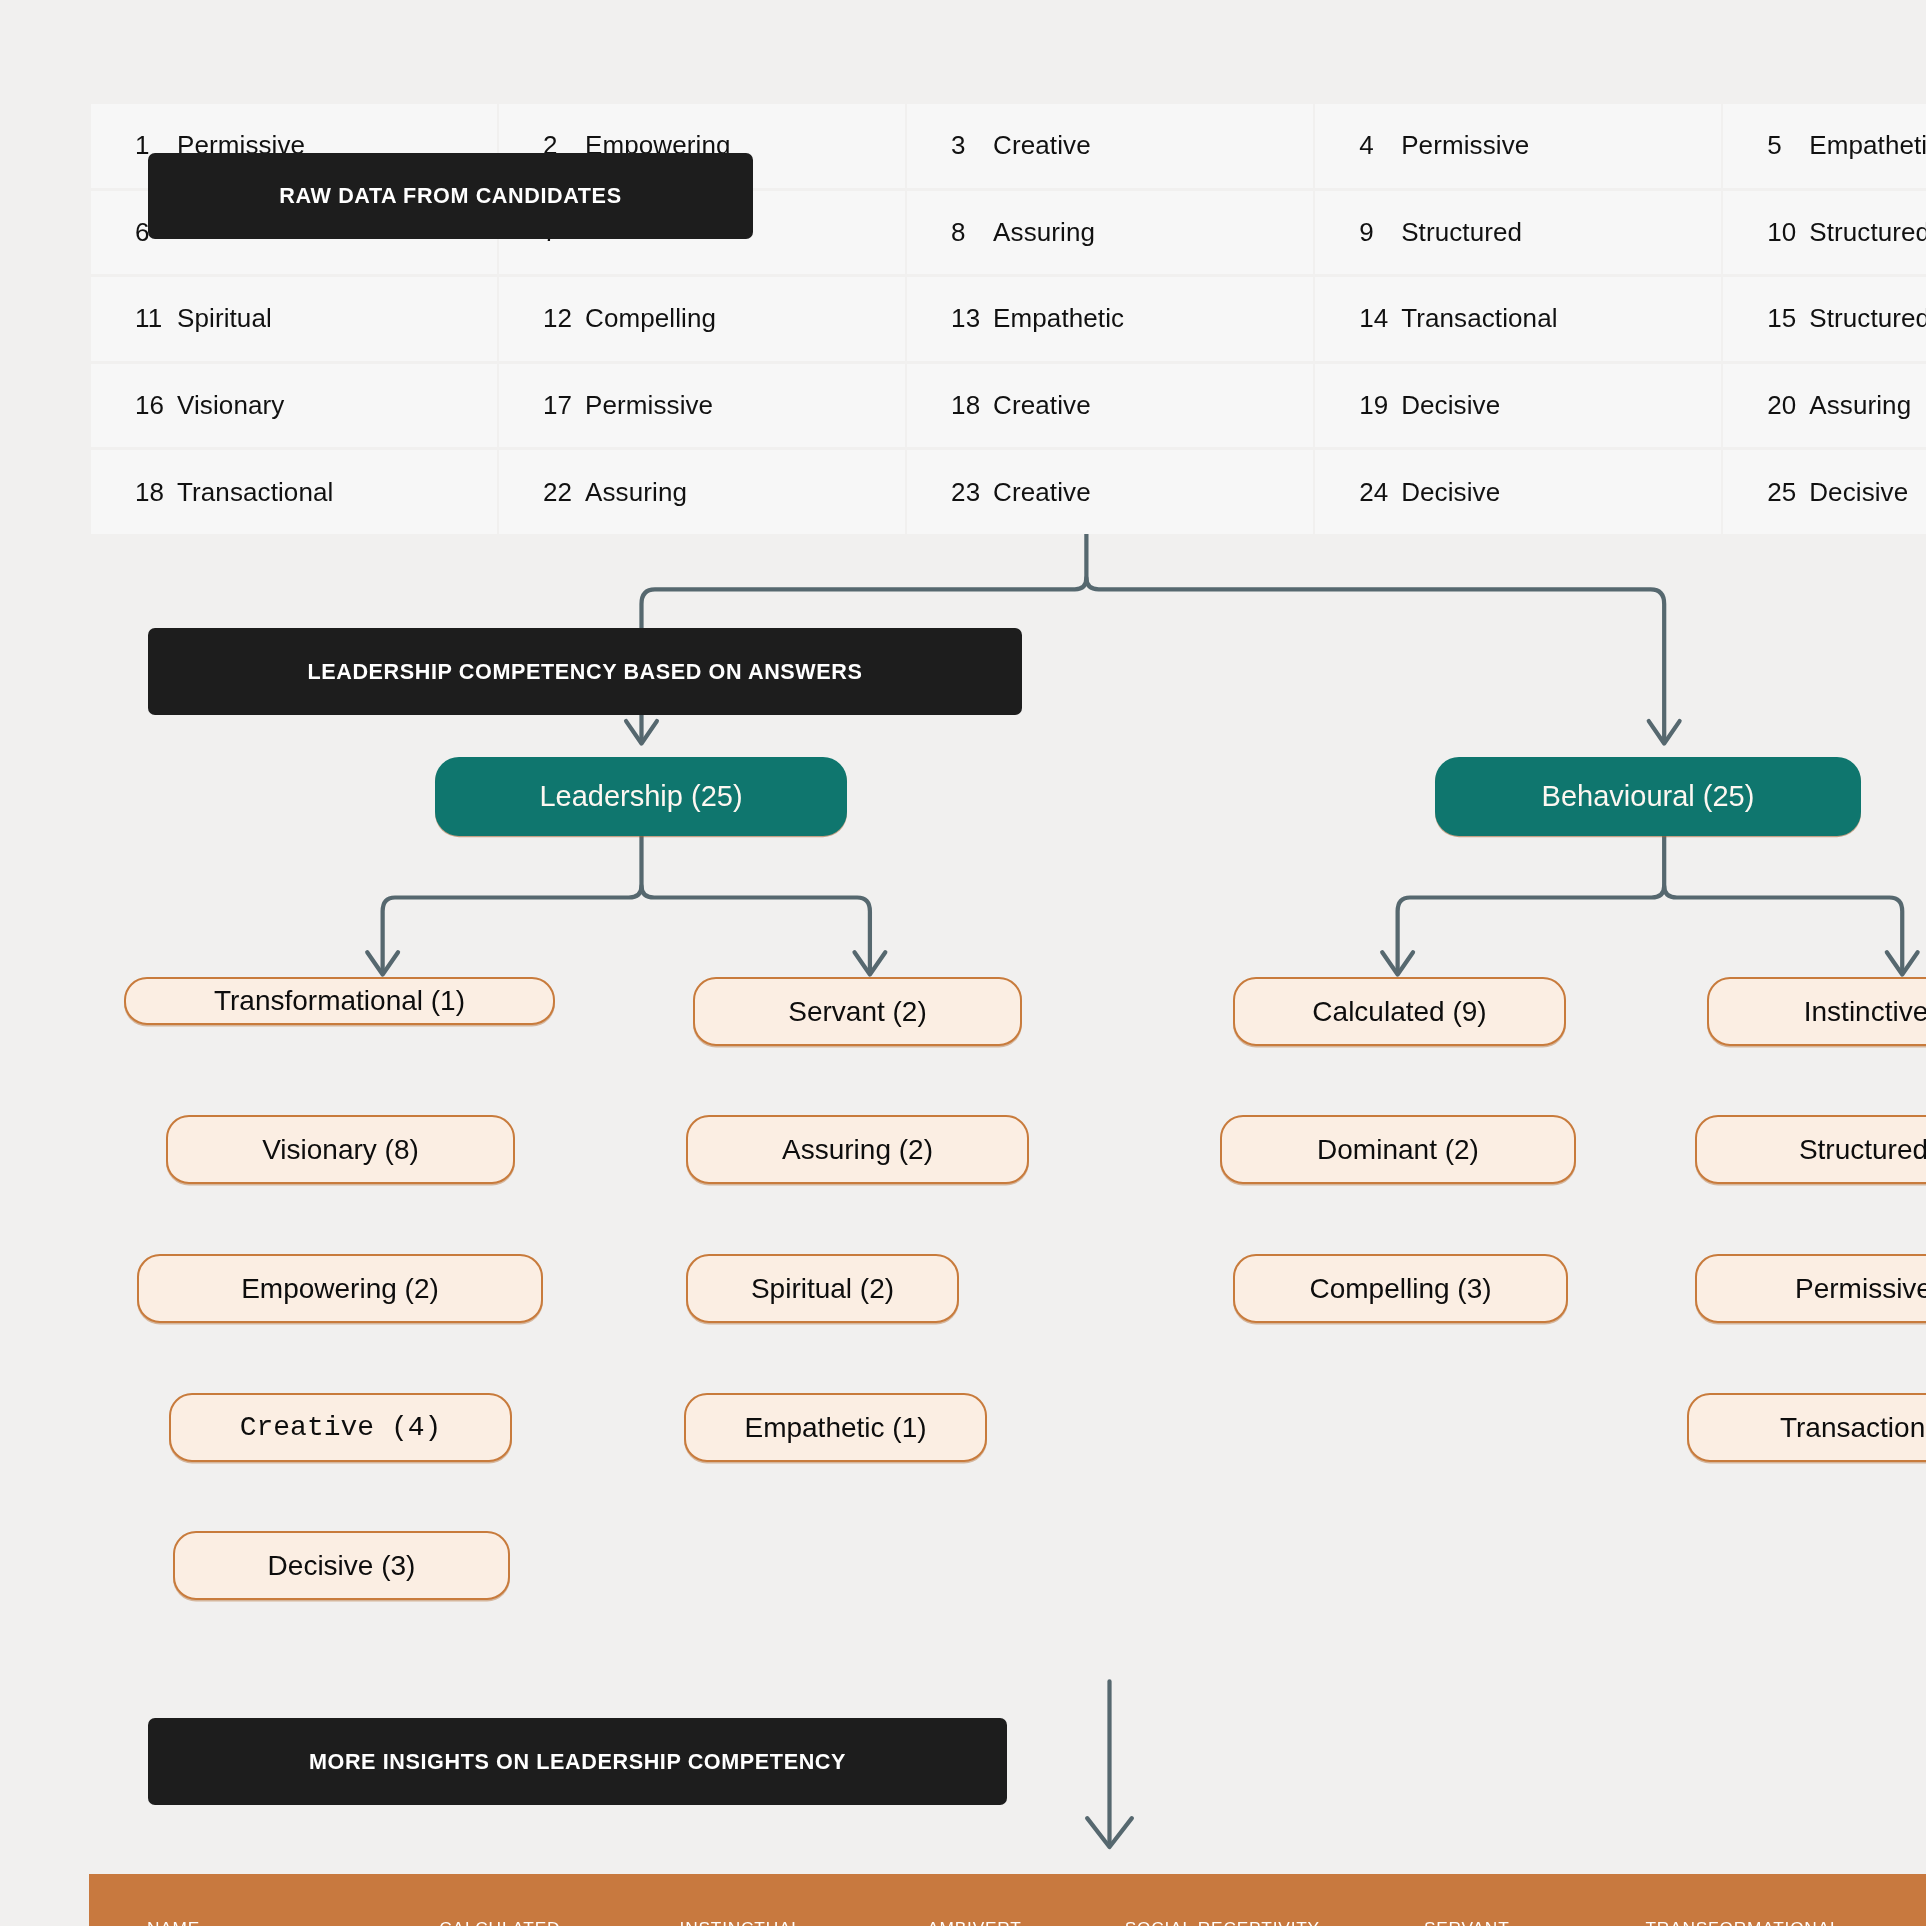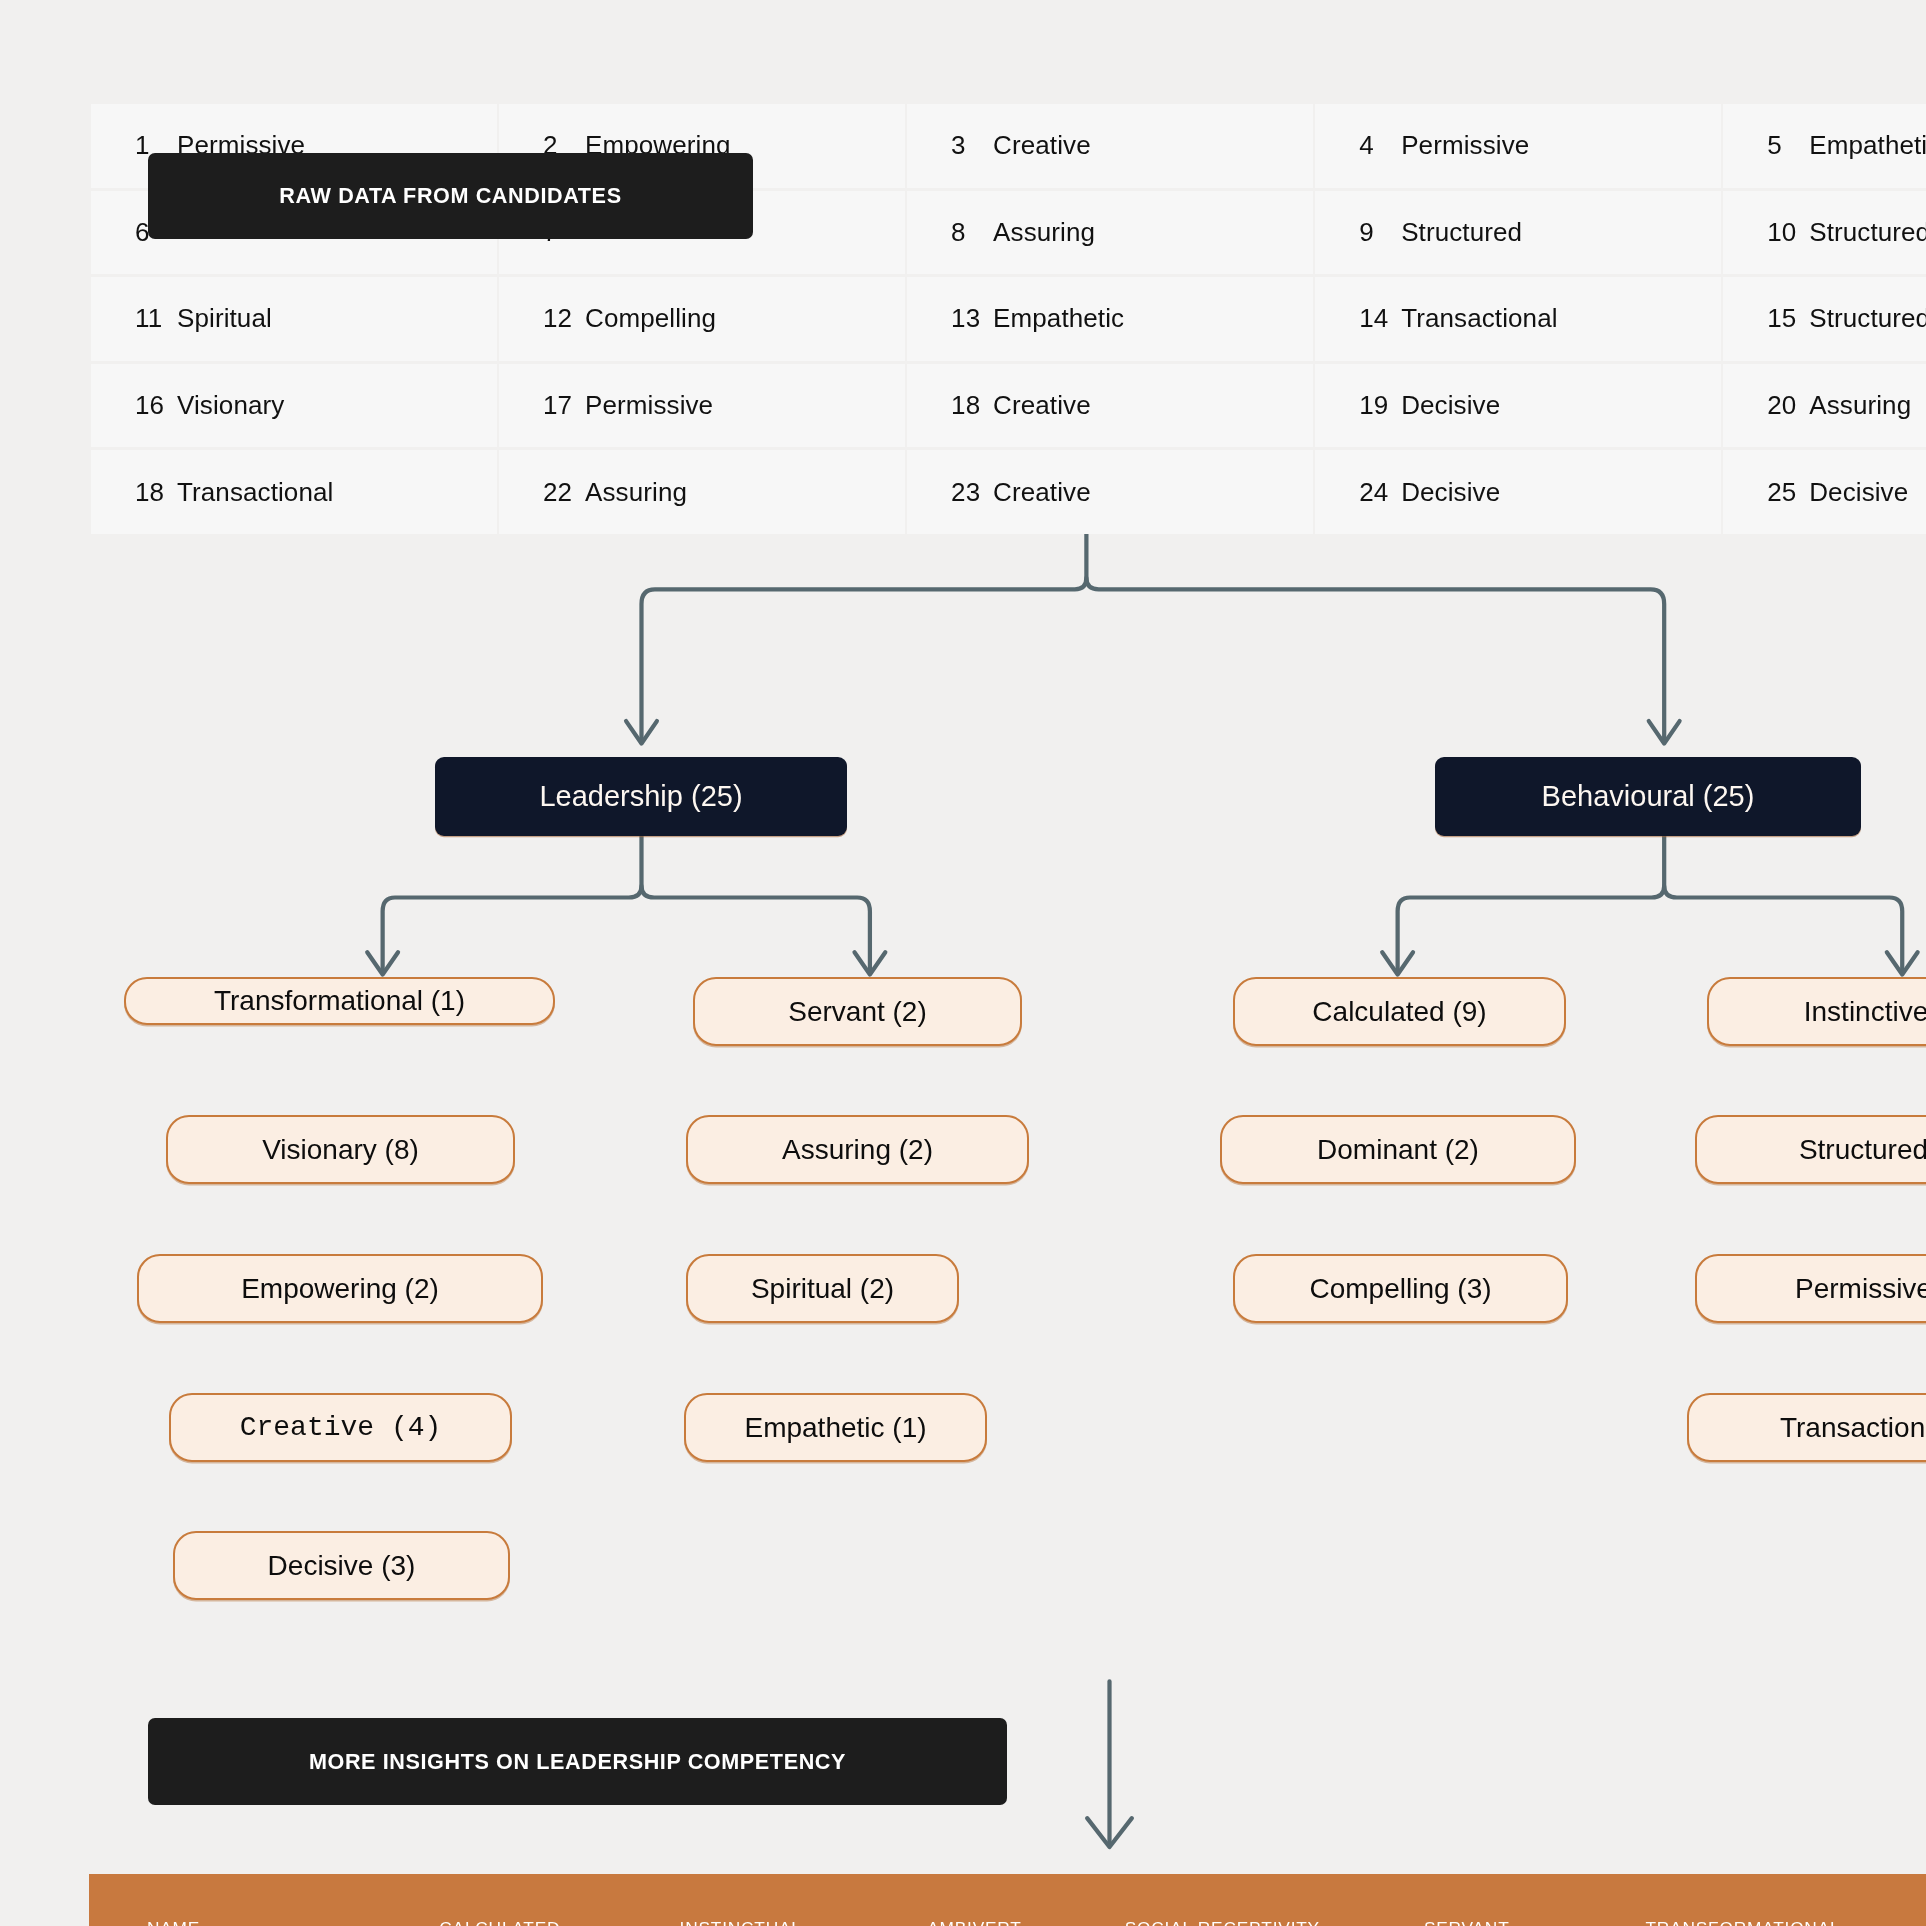--- a/index.html
+++ b/index.html
@@ -53,23 +53,23 @@
 
   
   .node {
     position: absolute;
     display: flex; align-items: center; justify-content: center;
     text-align: center;
     z-index: 4;
     white-space: nowrap;
   }
   .node.primary {
-    background: #0f172a;
+    background: #0f766e;
     color: #fdf7f1;
-    border-radius: 9px;
+    border-radius: 24px;
     font-size: 29px;
     box-shadow: 0 1.2px 0 rgba(160,95,45,.55);
   }
   .node.leaf {
     background: #fbeee3;
     color: #0d0d0d;
     border: 2.3px solid #c87b3c;
     border-radius: 23px;
     font-size: 28px;
     box-shadow: 0 1.5px 0 rgba(180,110,55,.45);
@@ -224,20 +224,21 @@
         <span class="idx">24</span>
         <span>Decisive</span>
       </div>
     <div class="raw-cell">
         <span class="idx">25</span>
         <span>Decisive</span>
       </div>
   </div>
 
   <div class="badge" id="badge-raw">RAW DATA FROM CANDIDATES</div>
+  <div class="badge" id="badge-leader">LEADERSHIP COMPETENCY BASED ON ANSWERS</div>
   <div class="badge" id="badge-insights">MORE INSIGHTS ON LEADERSHIP COMPETENCY</div>
 
   <div class="node primary" style="left:435px; top:757px; width:412px; height:79px;">Leadership (25)</div>
   <div class="node primary" style="left:1435px; top:757px; width:426px; height:79px;">Behavioural (25)</div>
 
   <div class="node leaf" style="left:124px; top:977px; width:431px; height:48px;">Transformational (1)</div>
   <div class="node leaf" style="left:166px; top:1115px; width:349px; height:69px;">Visionary (8)</div>
   <div class="node leaf" style="left:137px; top:1254px; width:406px; height:69px;">Empowering (2)</div>
   <div class="node leaf" style="left:169px; top:1393px; width:343px; height:69px;font-family:Liberation Mono, monospace;">Creative (4)</div>
   <div class="node leaf" style="left:173px; top:1531px; width:337px; height:69px;">Decisive (3)</div>

